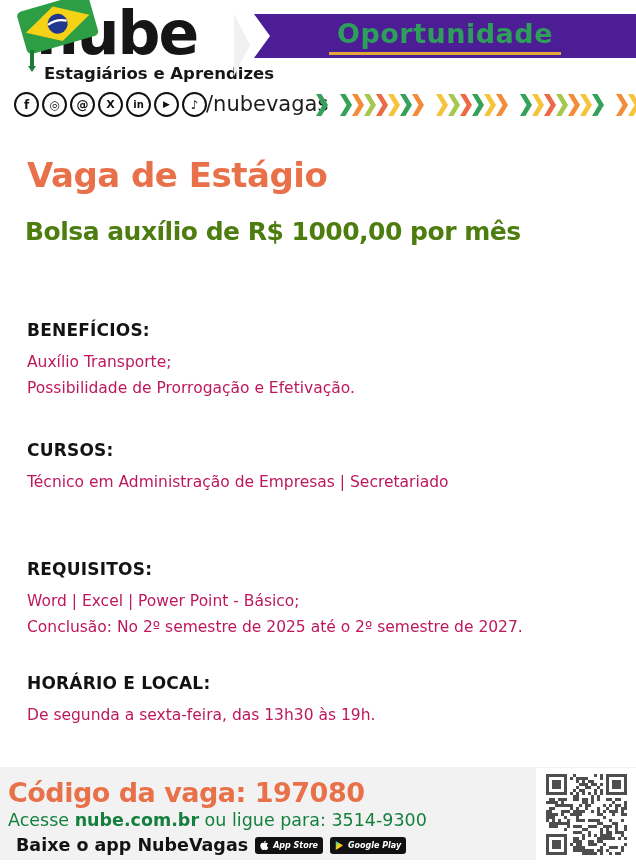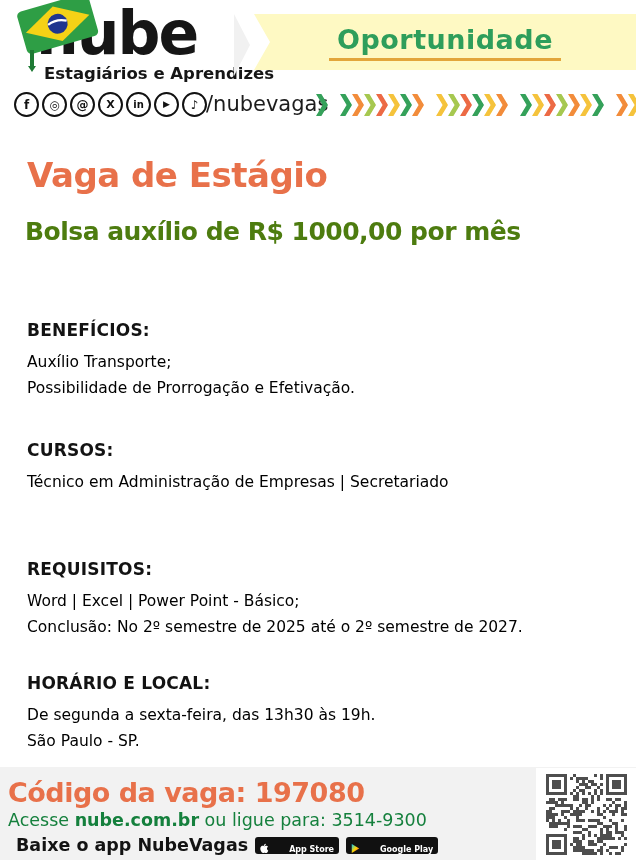--- a/index.html
+++ b/index.html
@@ -17,21 +17,21 @@
   .tagline{
     position:absolute;left:44px;top:64px;
     font-size:16.5px;font-weight:700;color:#161616;letter-spacing:0px;
   }
   
   .ribbon-wedge{
     position:absolute;left:234px;top:14px;width:16px;height:62px;background:#F1F1F1;
     clip-path:polygon(0 0,100% 50%,0 100%);
   }
   .ribbon{
-    position:absolute;left:254px;top:14px;width:382px;height:56px;background:#fef9c3;
+    position:absolute;left:254px;top:14px;width:382px;height:44px;background:#4c1d95;
     clip-path:polygon(0 0,100% 0,100% 100%,0 100%,16px 50%);
     display:flex;align-items:center;justify-content:center;
   }
   .ribbon-label{
     font-size:27px;font-weight:800;color:#2E9E5B;letter-spacing:0.5px;
     border-bottom:3px solid #E2A63B;padding:0 8px 3px 8px;
   }
   
   .social-row{position:absolute;left:14px;top:92px;display:flex;gap:3px;align-items:center;}
   .soc{
@@ -47,35 +47,35 @@
   .page-title{
     position:absolute;left:27px;top:155px;
     font-size:34px;font-weight:800;color:#E8714A;letter-spacing:-0.5px;
   }
   .page-subtitle{
     position:absolute;left:25px;top:217px;
     font-size:25px;font-weight:800;color:#4d7c0f;letter-spacing:-0.5px;
   }
   .section{position:absolute;left:27px;width:560px;margin-top:24px;}
   .sec-heading{font-size:17px;font-weight:800;color:#131313;margin:0 0 9px 0;letter-spacing:0.2px;}
-  .sec-item{font-size:15.5px;color:#000000;line-height:26px;margin:0;}
+  .sec-item{font-size:15.5px;color:#be185d;line-height:26px;margin:0;}
   #section-0{top:296px;} #section-1{top:416px;} #section-2{top:535px;} #section-3{top:649px;}
   
   .footer{position:absolute;left:0;top:767px;width:636px;height:93px;background:#F2F2F2;padding-left:7px;}
   .job-code{
     position:absolute;left:8px;top:10px;
     font-size:27px;font-weight:800;color:#E8714A;letter-spacing:-0.5px;
   }
   .access-line{position:absolute;left:8px;top:43px;font-size:17.5px;color:#15803d;}
   .access-line b{font-weight:800;}
   .download-row{position:absolute;left:16px;top:68px;display:flex;align-items:center;}
   .download-label{font-size:17.5px;font-weight:800;color:#131313;}
   .store-badge{
-    display:inline-flex;align-items:flex-end;gap:20px;margin-left:7px;
-    background:#111;color:#fff;border-radius:3px;height:17px;padding:0 5px;
+    display:inline-flex;align-items:center;gap:4px;margin-left:7px;
+    background:#111;color:#fff;border-radius:3px;height:17px;padding:0 5px;font-style:italic;
   }
   .store-badge .blabel{font-size:8px;font-weight:700;white-space:nowrap;}
   .qr-box{
     position:absolute;right:0;top:768px;width:100px;height:92px;background:#ffffff;
     display:flex;align-items:center;justify-content:center;
   }
 </style>
 </head>
 <body>
 
@@ -153,21 +153,20 @@
 
 <div class="section" id="section-2">
   <p class="sec-heading">REQUISITOS:</p>
   <p class="sec-item">Word | Excel | Power Point - Básico;</p>
   <p class="sec-item">Conclusão: No 2º semestre de 2025 até o 2º semestre de 2027.</p>
 </div>
 
 <div class="section" id="section-3">
   <p class="sec-heading">HORÁRIO E LOCAL:</p>
   <p class="sec-item">De segunda a sexta-feira, das 13h30 às 19h.</p>
-  <p class="sec-item">São Paulo - SP.</p>
 </div>
 
 <div class="footer">
   <div class="job-code">Código da vaga: 197080</div>
   <div class="access-line"><span>Acesse </span><b>nube.com.br</b><span> ou ligue para: 3514-9300</span></div>
   <div class="download-row">
     <span class="download-label">Baixe o app NubeVagas</span>
     <span class="store-badge">
       <svg width="9" height="11" viewBox="0 0 14 17">
           <path fill="#fff" d="M8.3 3.6c.6-.7 1-1.7.9-2.6-.9 0-1.9.6-2.5 1.3-.5.6-1 1.6-.9 2.5 1 .1 2-.5 2.5-1.2zM10.8 8.6c0-1.9 1.6-2.8 1.7-2.9-.9-1.3-2.3-1.5-2.8-1.5-1.2-.1-2.3.7-2.9.7-.6 0-1.5-.7-2.5-.7C3 4.2 1.8 4.9 1.1 6.1c-1.3 2.3-.3 5.7 1 7.6.6.9 1.4 1.9 2.4 1.9 1 0 1.3-.6 2.5-.6s1.5.6 2.5.6c1 0 1.7-.9 2.3-1.8.7-1 1-2 1-2.1 0 0-1.9-.7-2-3.1z"></path>

